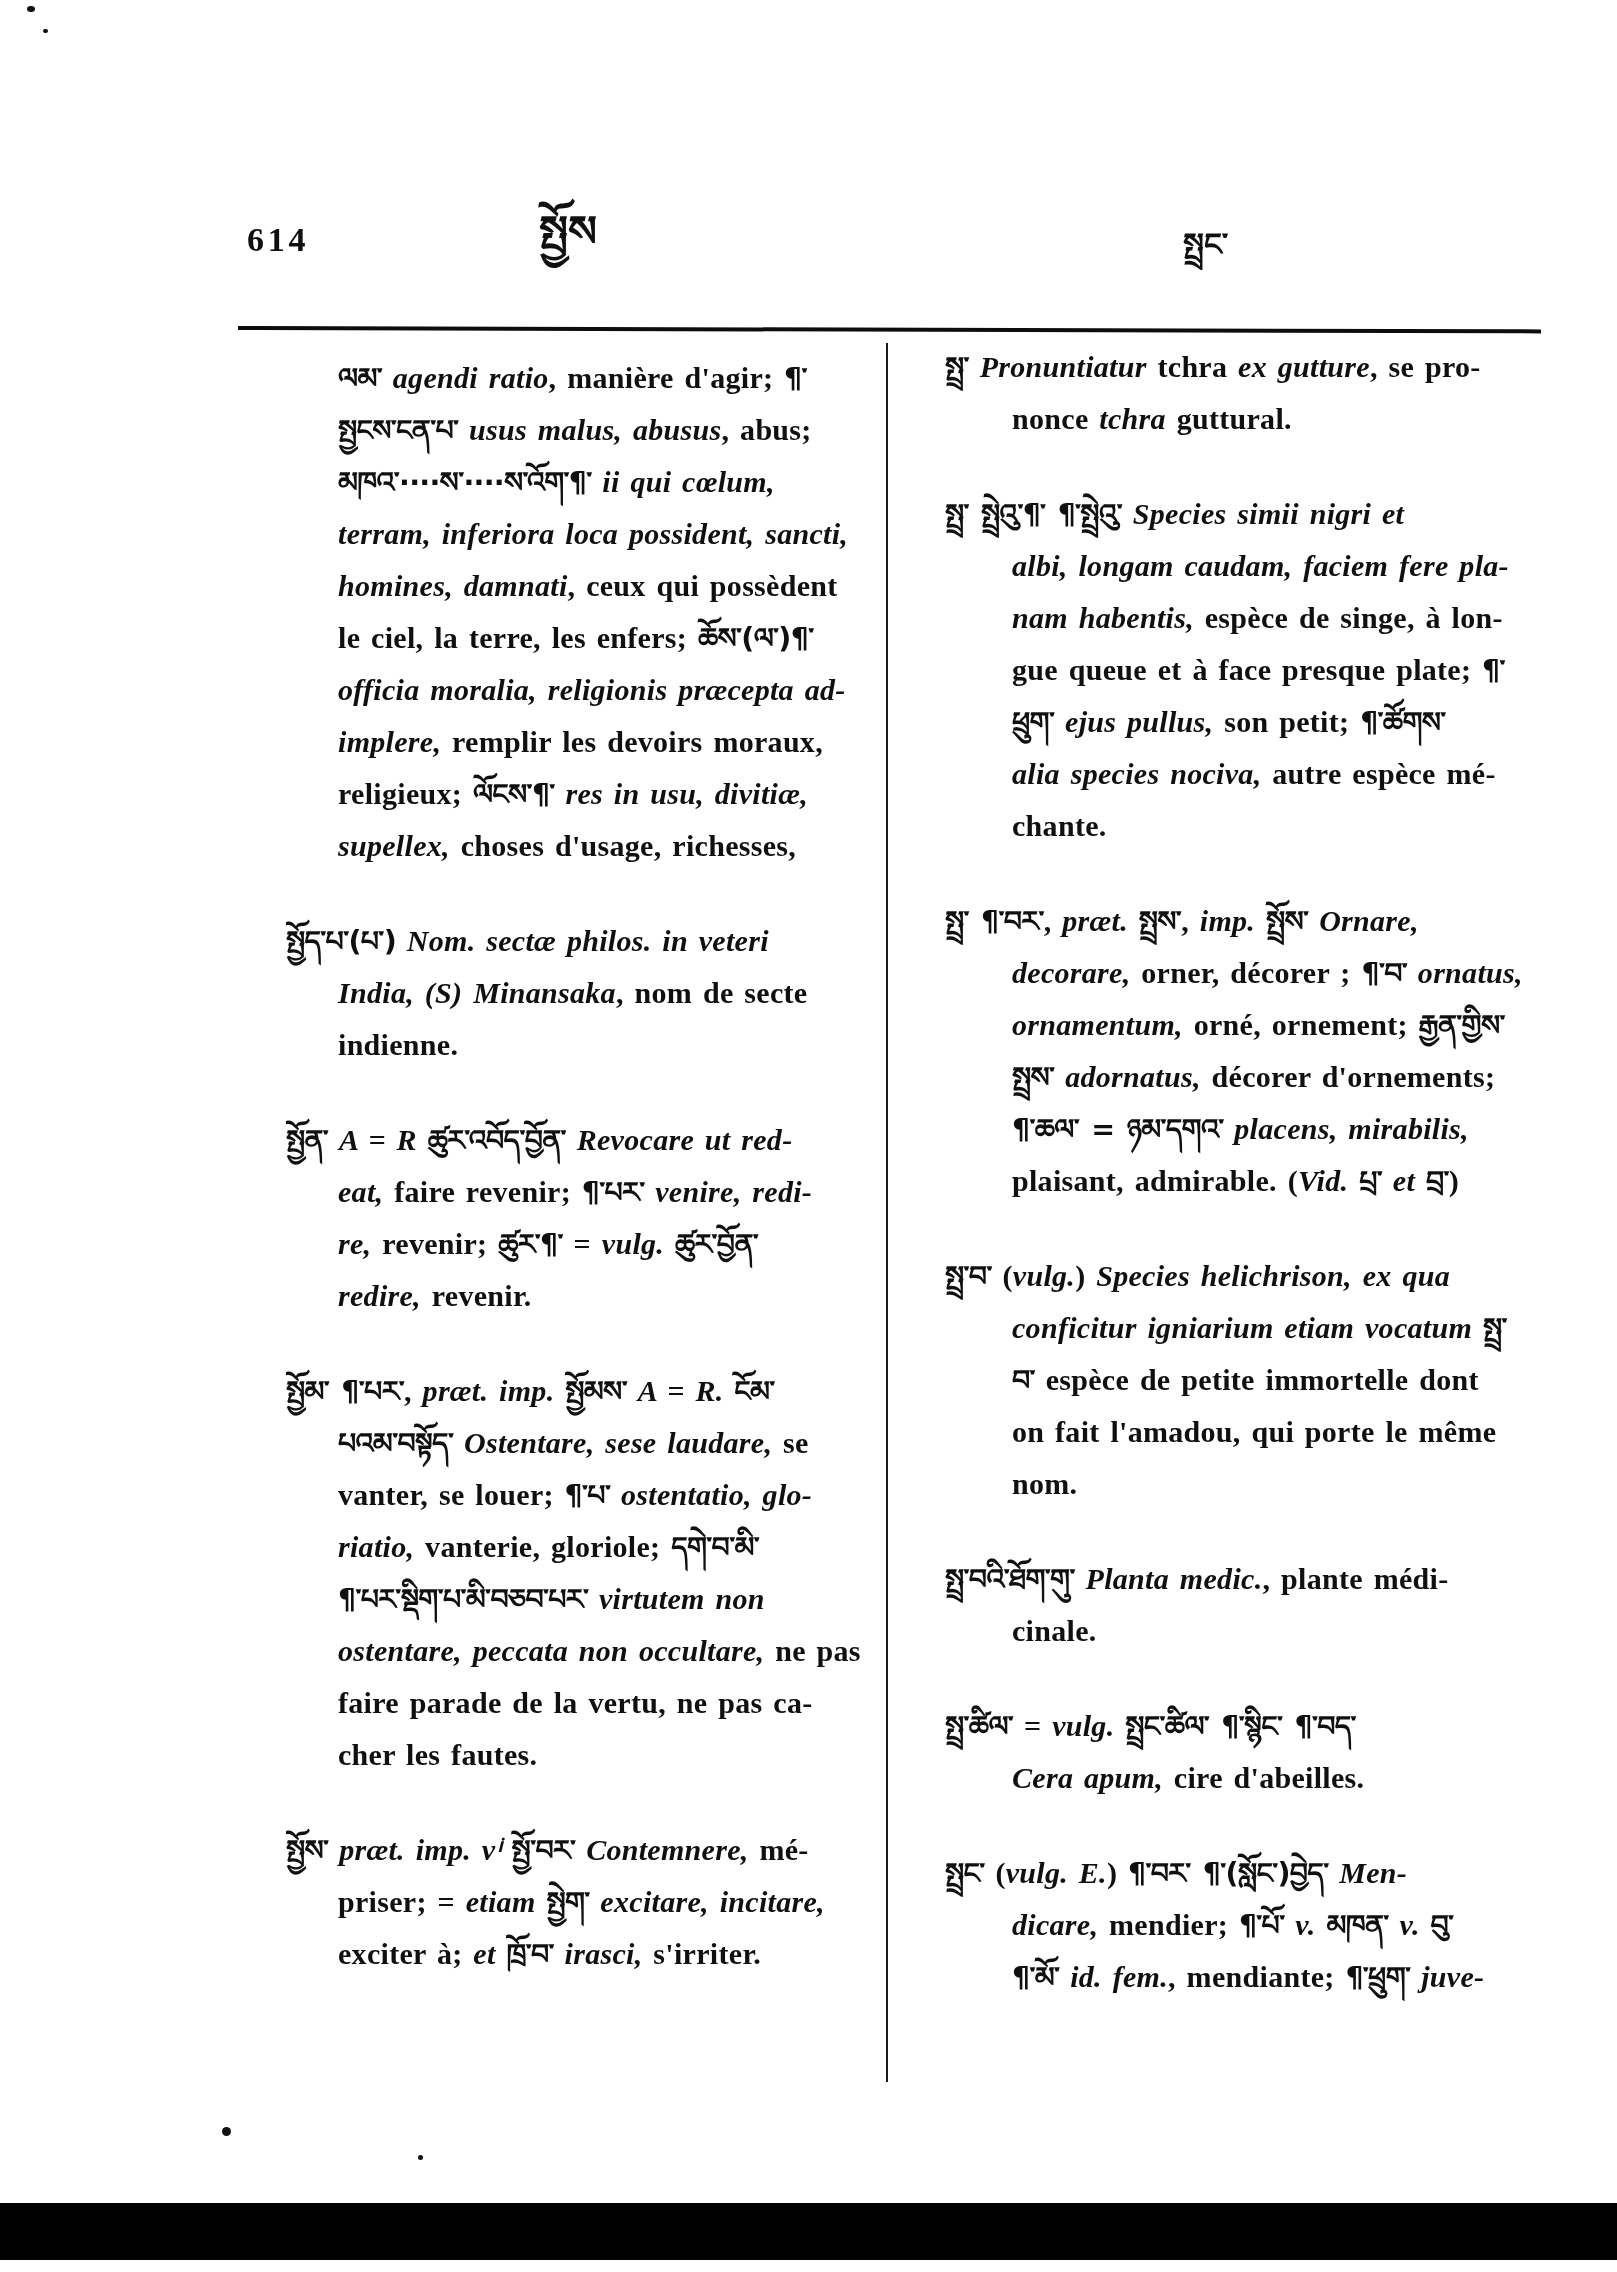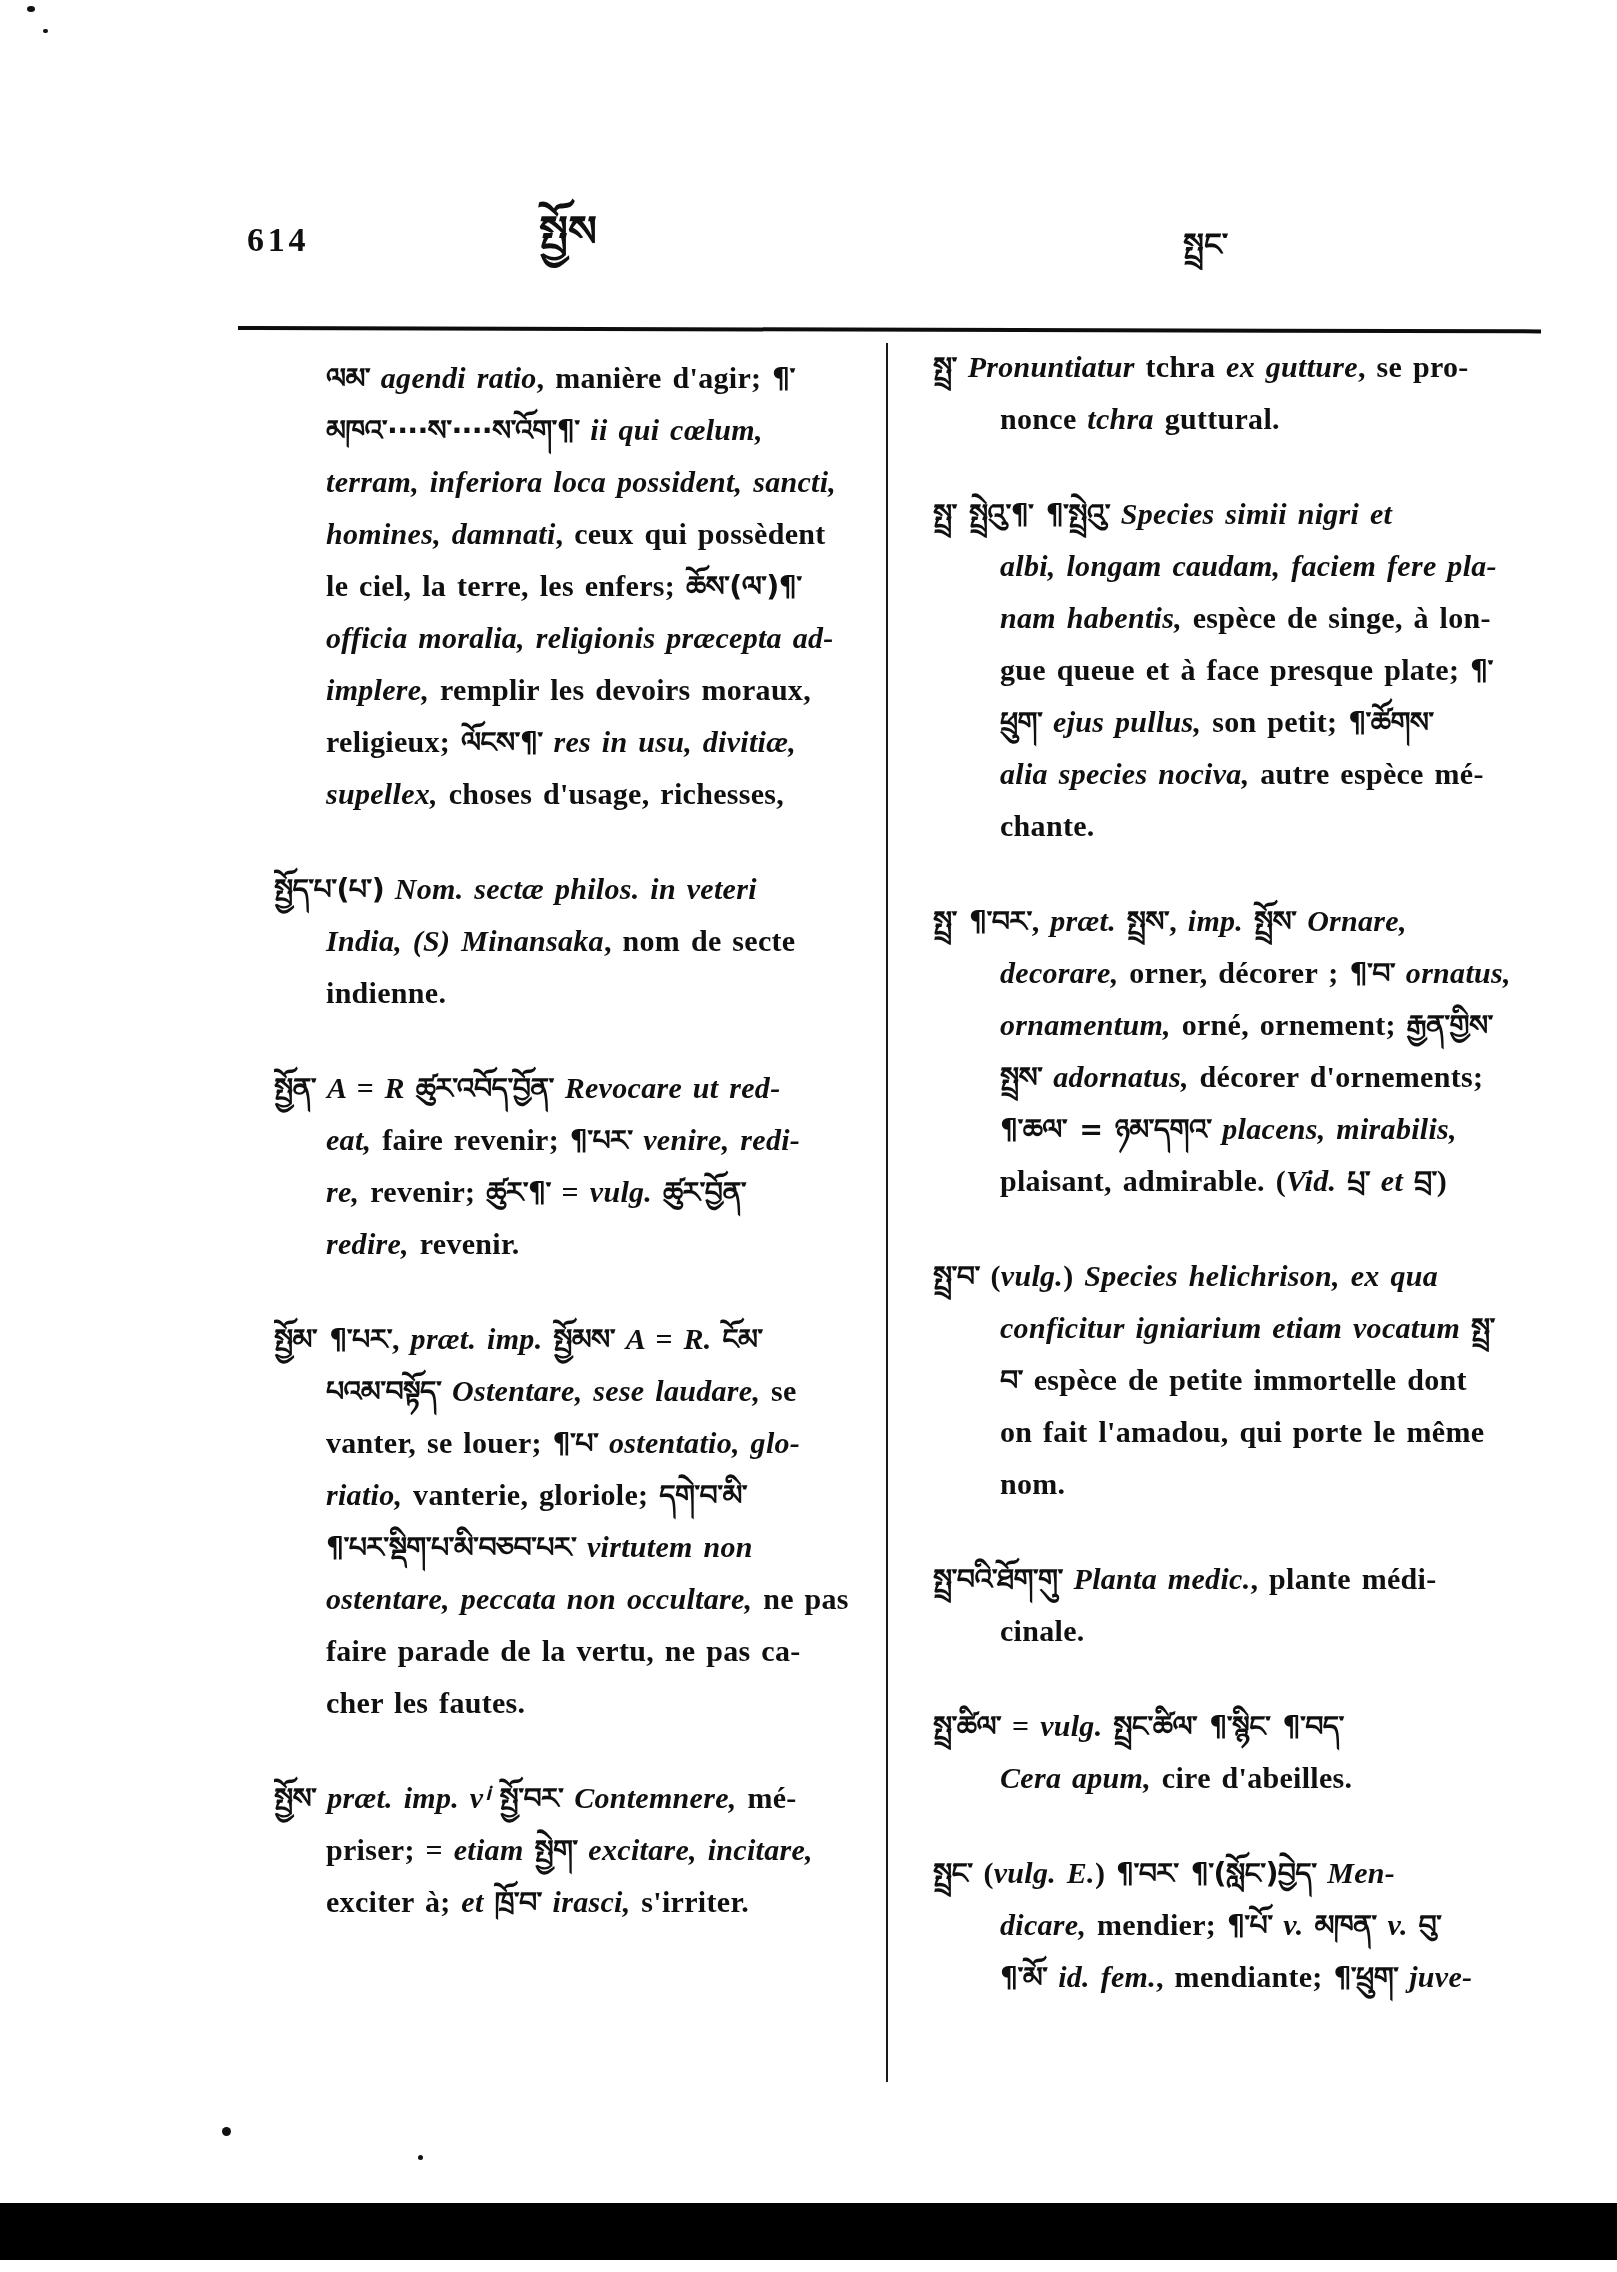--- a/index.html
+++ b/index.html
@@ -36,21 +36,21 @@
   }
   .column-divider {
     position:absolute; left:886px; top:343px;
     width:2.2px; height:1739px; background:#1a1a1a;
   }
 
   .col { position:absolute; }
   .col-left  { left:270px; top:352px; width:603px; }
   .col-right { left:929px; top:341px; width:663px; }
 
-  .entry { margin:0 0 43px 4px; }
+  .entry { margin:0 0 43px 16px; }
   .entry:last-child { margin-bottom:0; }
 
   .line {
     height:52px; line-height:52px;
     font-size:30px;
     white-space:nowrap; overflow:hidden;
     font-weight:600;
     letter-spacing:0.3px; word-spacing:3px;
   }
   .col-left  .line.body { padding-left:52px; }
@@ -81,20 +81,21 @@
 
   <div class="running-head-right tib">སྤྲང་</div>
 
   <div class="header-rule"></div>
 
   <div class="column-divider"></div>
 
   <div class="col col-left">
       <div class="entry">
         <div class="line body"><span class="seg-tib">ལམ་</span><span class="seg-lat"> agendi ratio</span><span class="seg-fr">, manière d'agir; </span><span class="seg-tib">¶་</span></div>
+        <div class="line body"><span class="seg-tib">སྤྱངས་ངན་པ་</span><span class="seg-lat"> usus malus, abusus</span><span class="seg-fr">, abus;</span></div>
         <div class="line body"><span class="seg-tib">མཁའ་····ས་····ས་འོག་¶་</span><span class="seg-lat"> ii qui cœlum,</span></div>
         <div class="line body"><span class="seg-lat">terram, inferiora loca possident, sancti,</span></div>
         <div class="line body"><span class="seg-lat">homines, damnati</span><span class="seg-fr">, ceux qui possèdent</span></div>
         <div class="line body"><span class="seg-fr">le ciel, la terre, les enfers; </span><span class="seg-tib">ཆོས་(ལ་)¶་</span></div>
         <div class="line body"><span class="seg-lat">officia moralia, religionis præcepta ad-</span></div>
         <div class="line body"><span class="seg-lat">implere,</span><span class="seg-fr"> remplir les devoirs moraux,</span></div>
         <div class="line body"><span class="seg-fr">religieux; </span><span class="seg-tib">ལོངས་¶་</span><span class="seg-lat"> res in usu, divitiæ,</span></div>
         <div class="line body"><span class="seg-lat">supellex,</span><span class="seg-fr"> choses d'usage, richesses,</span></div>
       </div>
       <div class="entry">

